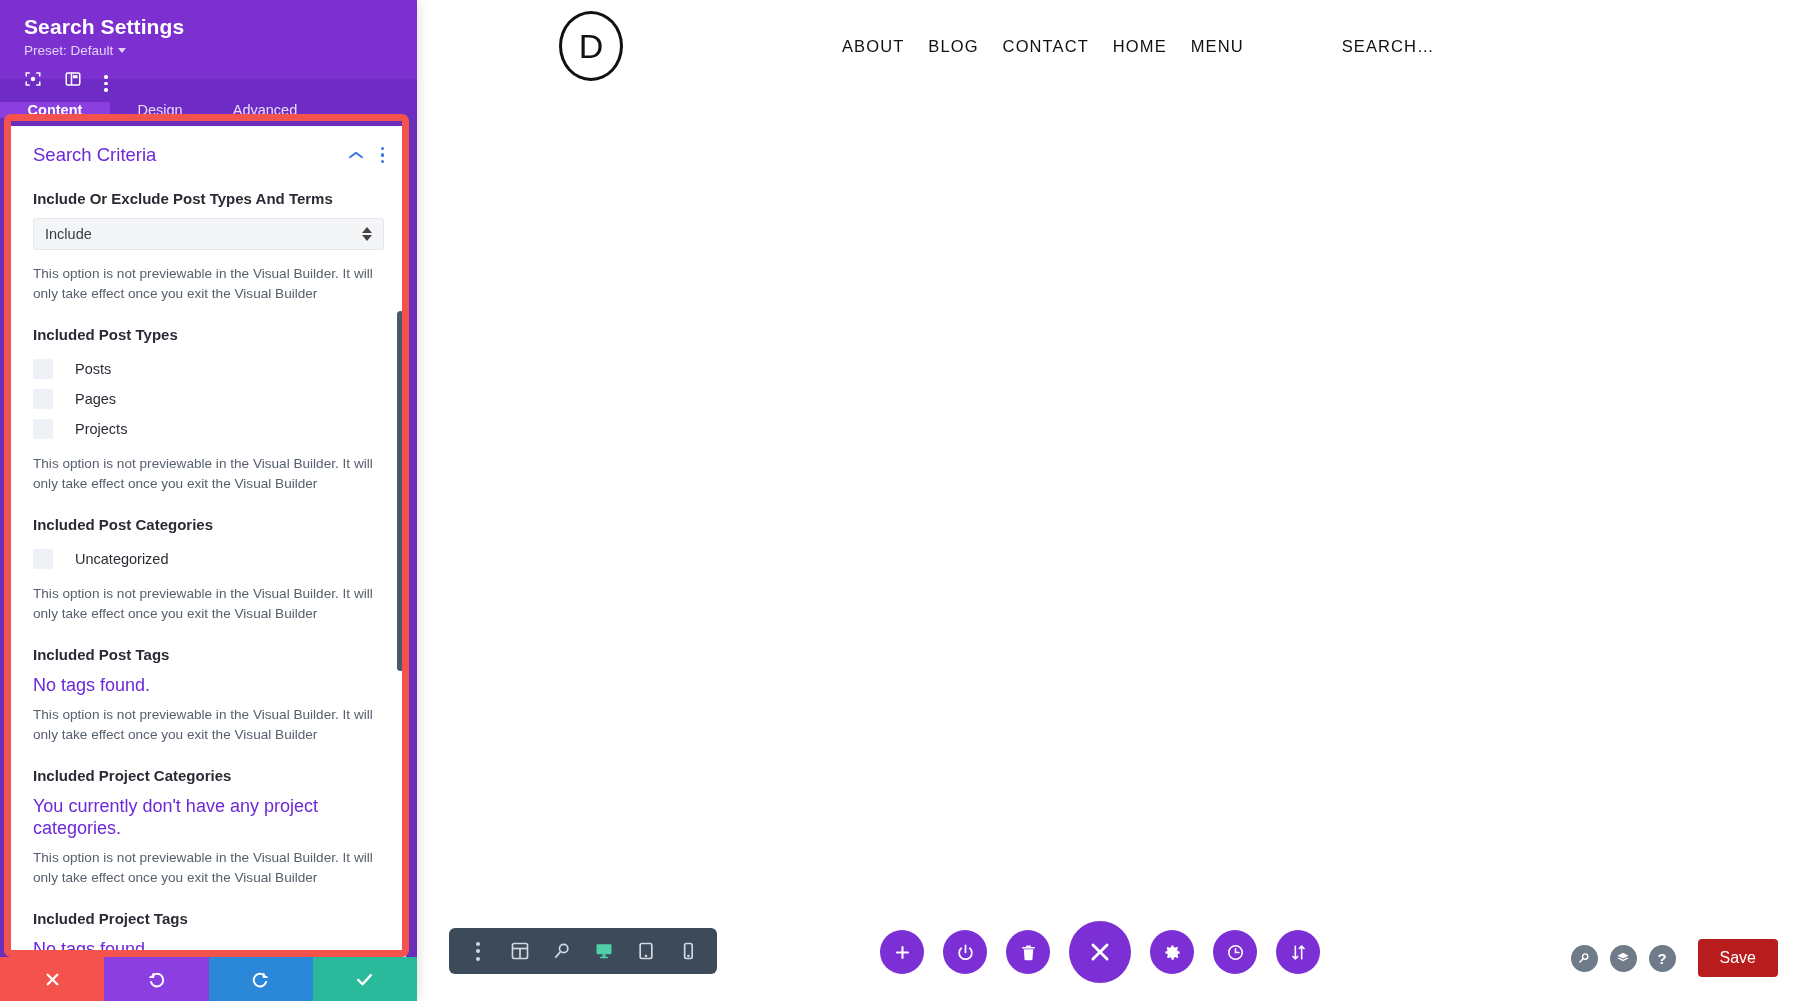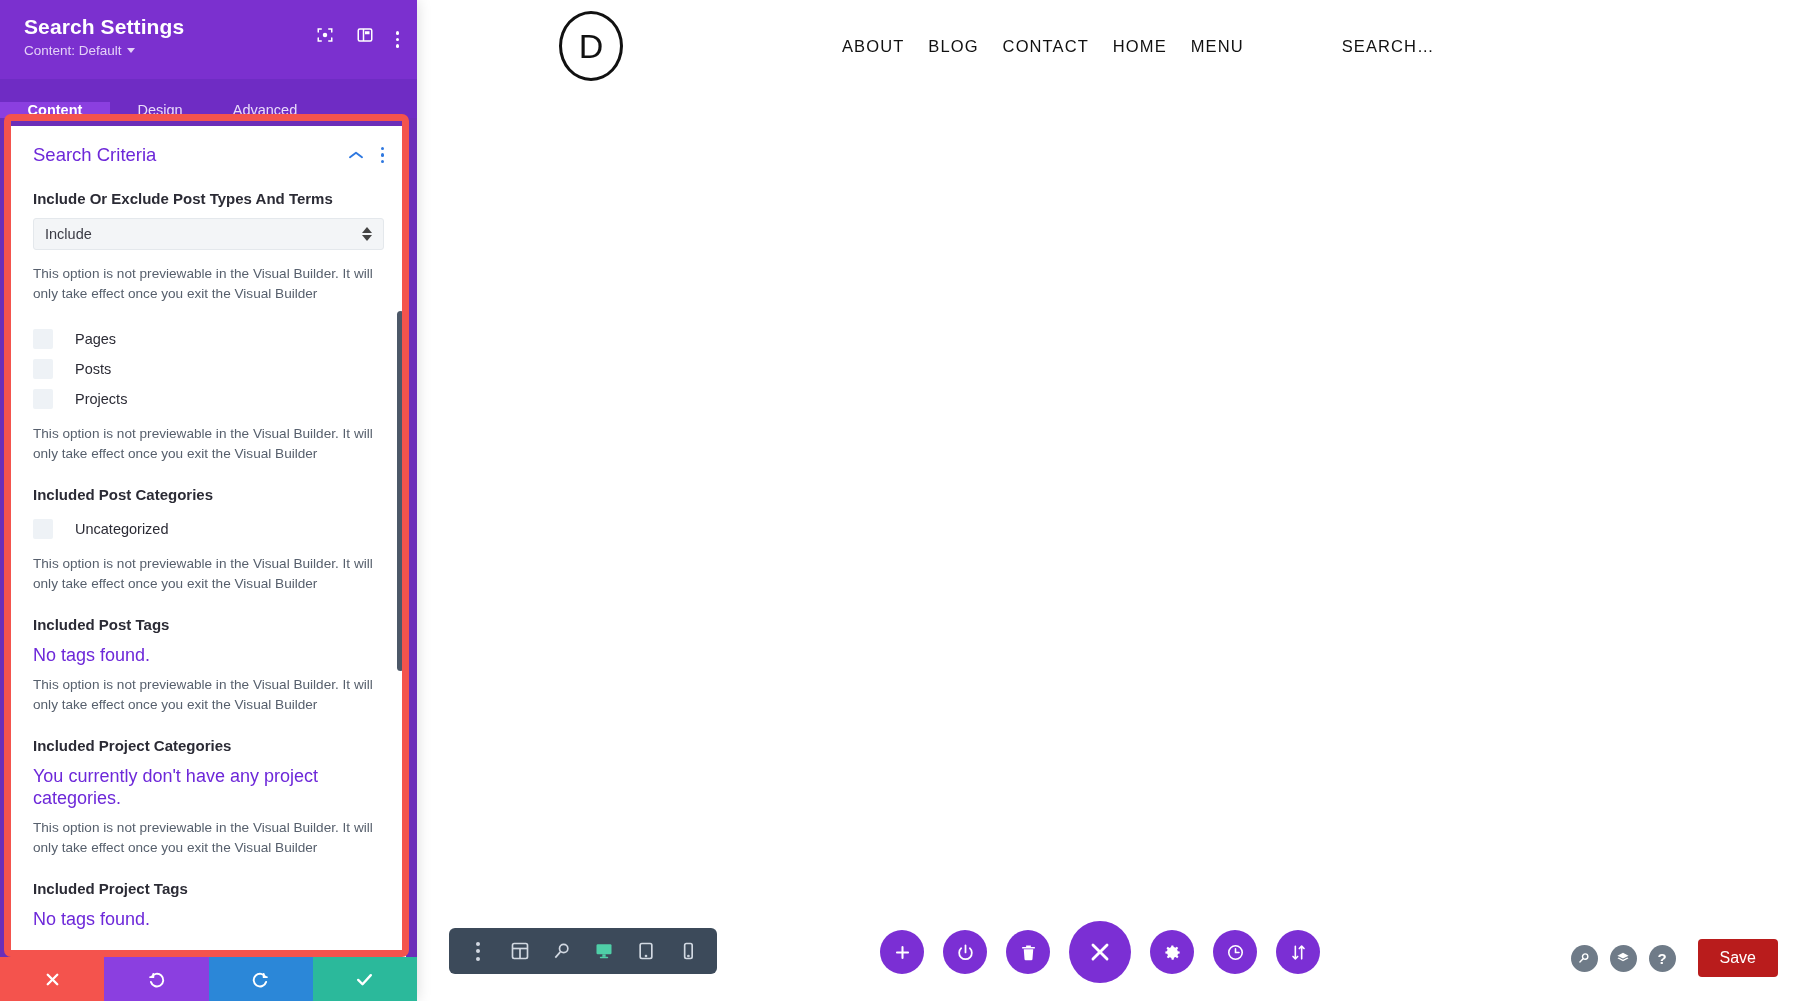--- a/index.html
+++ b/index.html
@@ -18,20 +18,21 @@
     background: #6c2eb9;
     display: flex; flex-direction: column;
     z-index: 40;
     box-shadow: 0 0 14px rgba(0,0,0,.15);
   }
   .panel-header {
     height: 79px; padding: 14px 18px 0 24px;
     background: #7b30cf;
     display: flex; align-items: flex-start;
     position: relative;
+    flex-direction: column;
   }
   .panel-title-wrap { flex: 1; }
   .panel-title {
     color: #fff; font-size: 21px; font-weight: 700;
     letter-spacing: .1px; line-height: 26px;
   }
   .panel-preset {
     color: #e4d2f8; font-size: 13.5px; margin-top: 3px;
     display: flex; align-items: center; gap: 5px;
   }
@@ -326,21 +327,21 @@
     <div class="gray-circ qm">?</div>
     <div class="save-btn">Save</div>
   </div>
 
   <div class="settings-panel">
 
     <div class="panel-header">
       <div class="panel-title-wrap">
         <div class="panel-title">Search Settings</div>
         <div class="panel-preset">
-          <span>Content: Default</span>
+          <span>Preset: Default</span>
           <span class="caret-down"></span>
         </div>
       </div>
       <div class="panel-header-icons">
         <svg class="hdr-ic" viewBox="0 0 24 24" fill="none" stroke="currentColor" stroke-width="2" stroke-linecap="round">
           <path d="M3 8V4h4M21 8V4h-4M3 16v4h4M21 16v4h-4"></path>
             <circle cx="12" cy="12" r="3" fill="currentColor" stroke="none"></circle>
         </svg>
         <svg class="hdr-ic" viewBox="0 0 24 24" fill="none" stroke="currentColor" stroke-width="2">
           <rect x="3" y="4" width="18" height="16" rx="2"></rect>
@@ -382,27 +383,28 @@
             <span class="val">Include</span>
             <span class="updown">
               <span class="ar up"></span>
                 <span class="ar dn"></span>
             </span>
           </div>
           <div class="helper">This option is not previewable in the Visual Builder. It will only take effect once you exit the Visual Builder</div>
         </div>
 
         <div class="grp">
+          <div class="field-label">Included Post Types</div>
+          <div class="cb-row">
+            <span class="cb"></span>
+            <span class="cb-label">Posts</span>
+          </div>
           <div class="cb-row">
             <span class="cb"></span>
             <span class="cb-label">Pages</span>
-          </div>
-          <div class="cb-row">
-            <span class="cb"></span>
-            <span class="cb-label">Posts</span>
           </div>
           <div class="cb-row">
             <span class="cb"></span>
             <span class="cb-label">Projects</span>
           </div>
           <div class="spacer-sm"></div>
           <div class="helper">This option is not previewable in the Visual Builder. It will only take effect once you exit the Visual Builder</div>
         </div>
 
         <div class="grp">

